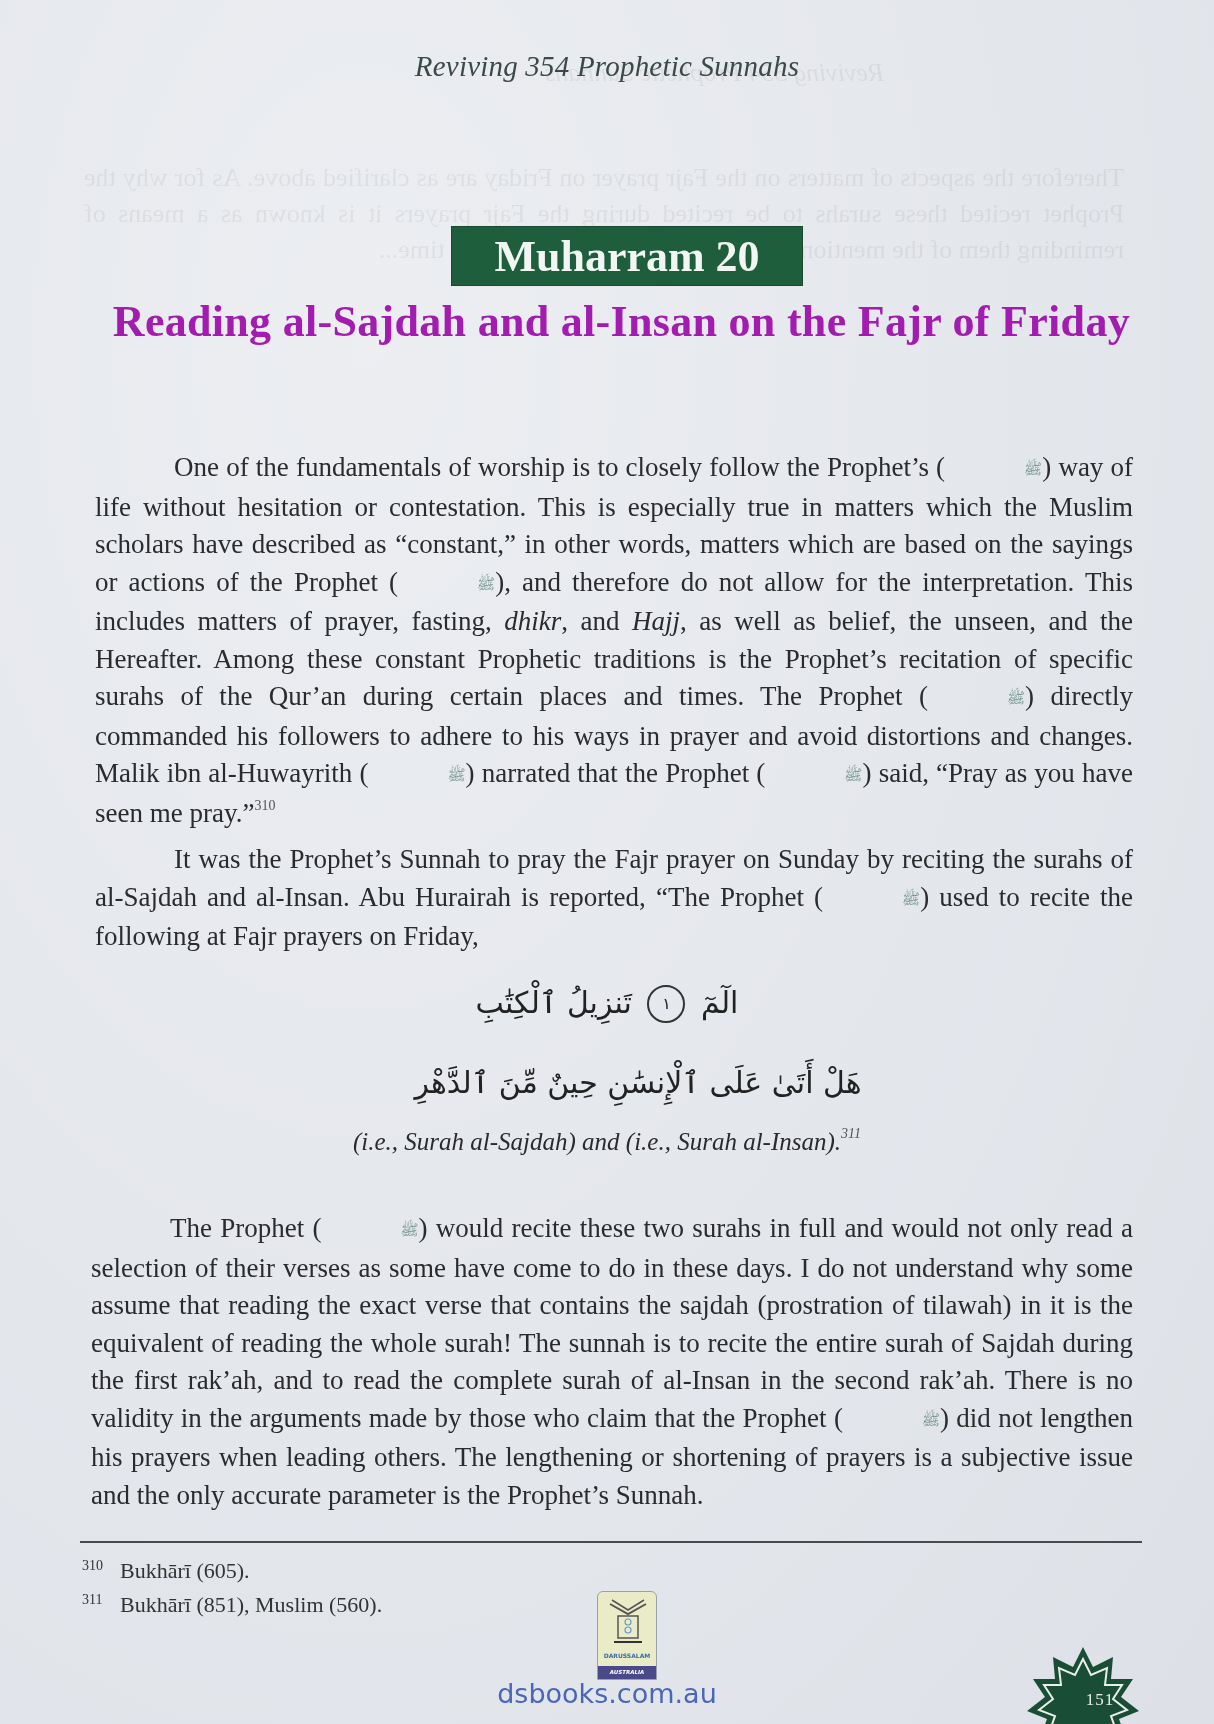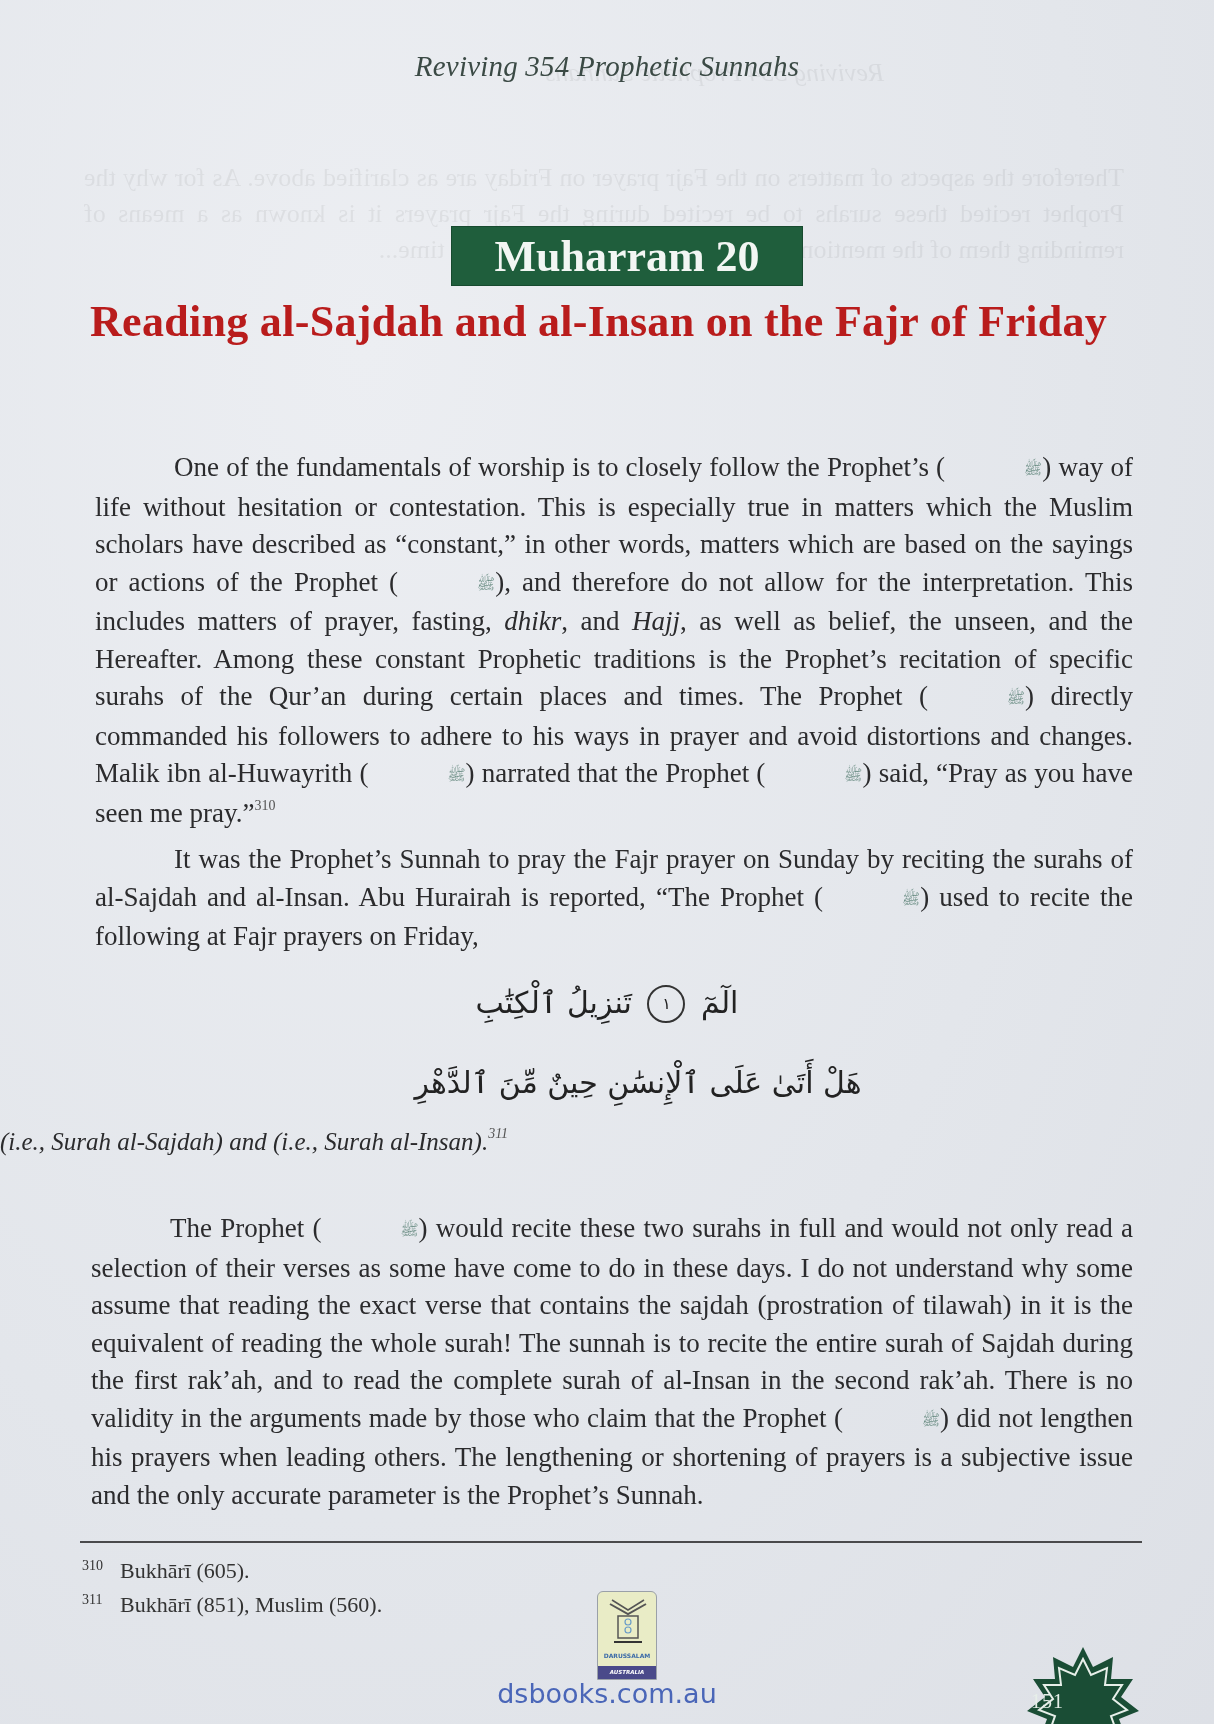--- a/index.html
+++ b/index.html
@@ -28,22 +28,22 @@
   }
 
   .date-badge {
     position: absolute; left: 451px; top: 226px; width: 352px; height: 60px;
     background: #1f5e3c; color: #f2f6f3;
     display: flex; align-items: center; justify-content: center;
     font-weight: bold; font-size: 44px; box-shadow: 0 0 0 1px #174a2f inset;
   }
 
   .chapter-title {
-    position: absolute; left: 90px; top: 296px; width: 1040px; text-align: left;
-    color: #b91c1c; font-weight: bold; font-size: 44px; line-height: 52px;
+    position: absolute; left: 90px; top: 296px; width: 1040px; text-align: right;
+    color: #a21caf; font-weight: bold; font-size: 44px; line-height: 52px;
     letter-spacing: 0.3px;
   }
 
   .body-text {
     position: absolute; left: 86px; width: 1056px;
     font-size: 27px; line-height: 37.5px; text-align: justify; color: #2b2b2d;
   }
   .body-text p { margin: 9px; text-indent: 79px; }
   .p1 { top: 440px; }
   .p2 { top: 832px; }
@@ -59,21 +59,21 @@
     position: absolute; left: 0; width: 1214px; text-align: center;
     font-family: "DejaVu Sans", sans-serif; font-size: 30px; color: #222; direction: rtl;
   }
   .quran.v1 { top: 985px; }
   .quran.v2 { top: 1065px; padding-left: 31px; }
   .ayah-mark {
     display: inline-block; width: 34px; height: 34px; border: 2px solid #333; border-radius: 50%;
     font-size: 16px; line-height: 34px; text-align: center; margin: 0 6px; vertical-align: 4px;
   }
   .quran-caption {
-    position: absolute; top: 1128px; left: 0; width: 1214px; text-align: left;
+    position: absolute; top: 1128px; left: 0; width: 1214px; text-align: center;
     font-style: italic; font-size: 25px; color: #2b2b2d;
   }
 
   .footnote-rule {
     position: absolute; left: 80px; top: 1541px; width: 1062px; height: 2px; background: #4a4a4c;
   }
   .footnotes {
     position: absolute; left: 82px; top: 1555px; font-size: 22px; line-height: 31px; color: #333;
   }
   .footnotes .fn-row { display: flex; align-items: baseline; }
@@ -95,22 +95,22 @@
     font-weight: bold; text-align: center; line-height: 13px;
   }
   .publisher-url {
     position: absolute; top: 1678px; left: 0; width: 1214px; text-align: center;
     font-family: "DejaVu Sans", sans-serif; font-size: 27px; color: #4a66b8;
   }
 
   .page-number-badge { position: absolute; left: 1027px; top: 1647px; width: 112px; height: 77px; overflow: hidden; }
   .page-number-badge svg { position: absolute; left: 0; top: 0; }
   .page-number-badge .pn {
-    position: absolute; left: 4px; top: 43px; width: 112px; text-align: left;
-    color: #e7efe9; font-size: 20px; letter-spacing: 1px;
+    position: absolute; left: 17px; top: 43px; width: 112px; text-align: center;
+    color: #e7efe9; font-size: 17px; letter-spacing: 1px;
   }
 </style>
 </head>
 <body>
 
 <div class="page">
 
   <div class="bleed">
     <div class="bleed-header">Reviving 354 Prophetic Sunnahs</div>
     <div class="bleed-body">Therefore the aspects of matters on the Fajr prayer on Friday are as clarified above. As for why the Prophet recited these surahs to be recited during the Fajr prayers it is known as a means of reminding them of the mentioning of man's creation, the day, the time...</div>

